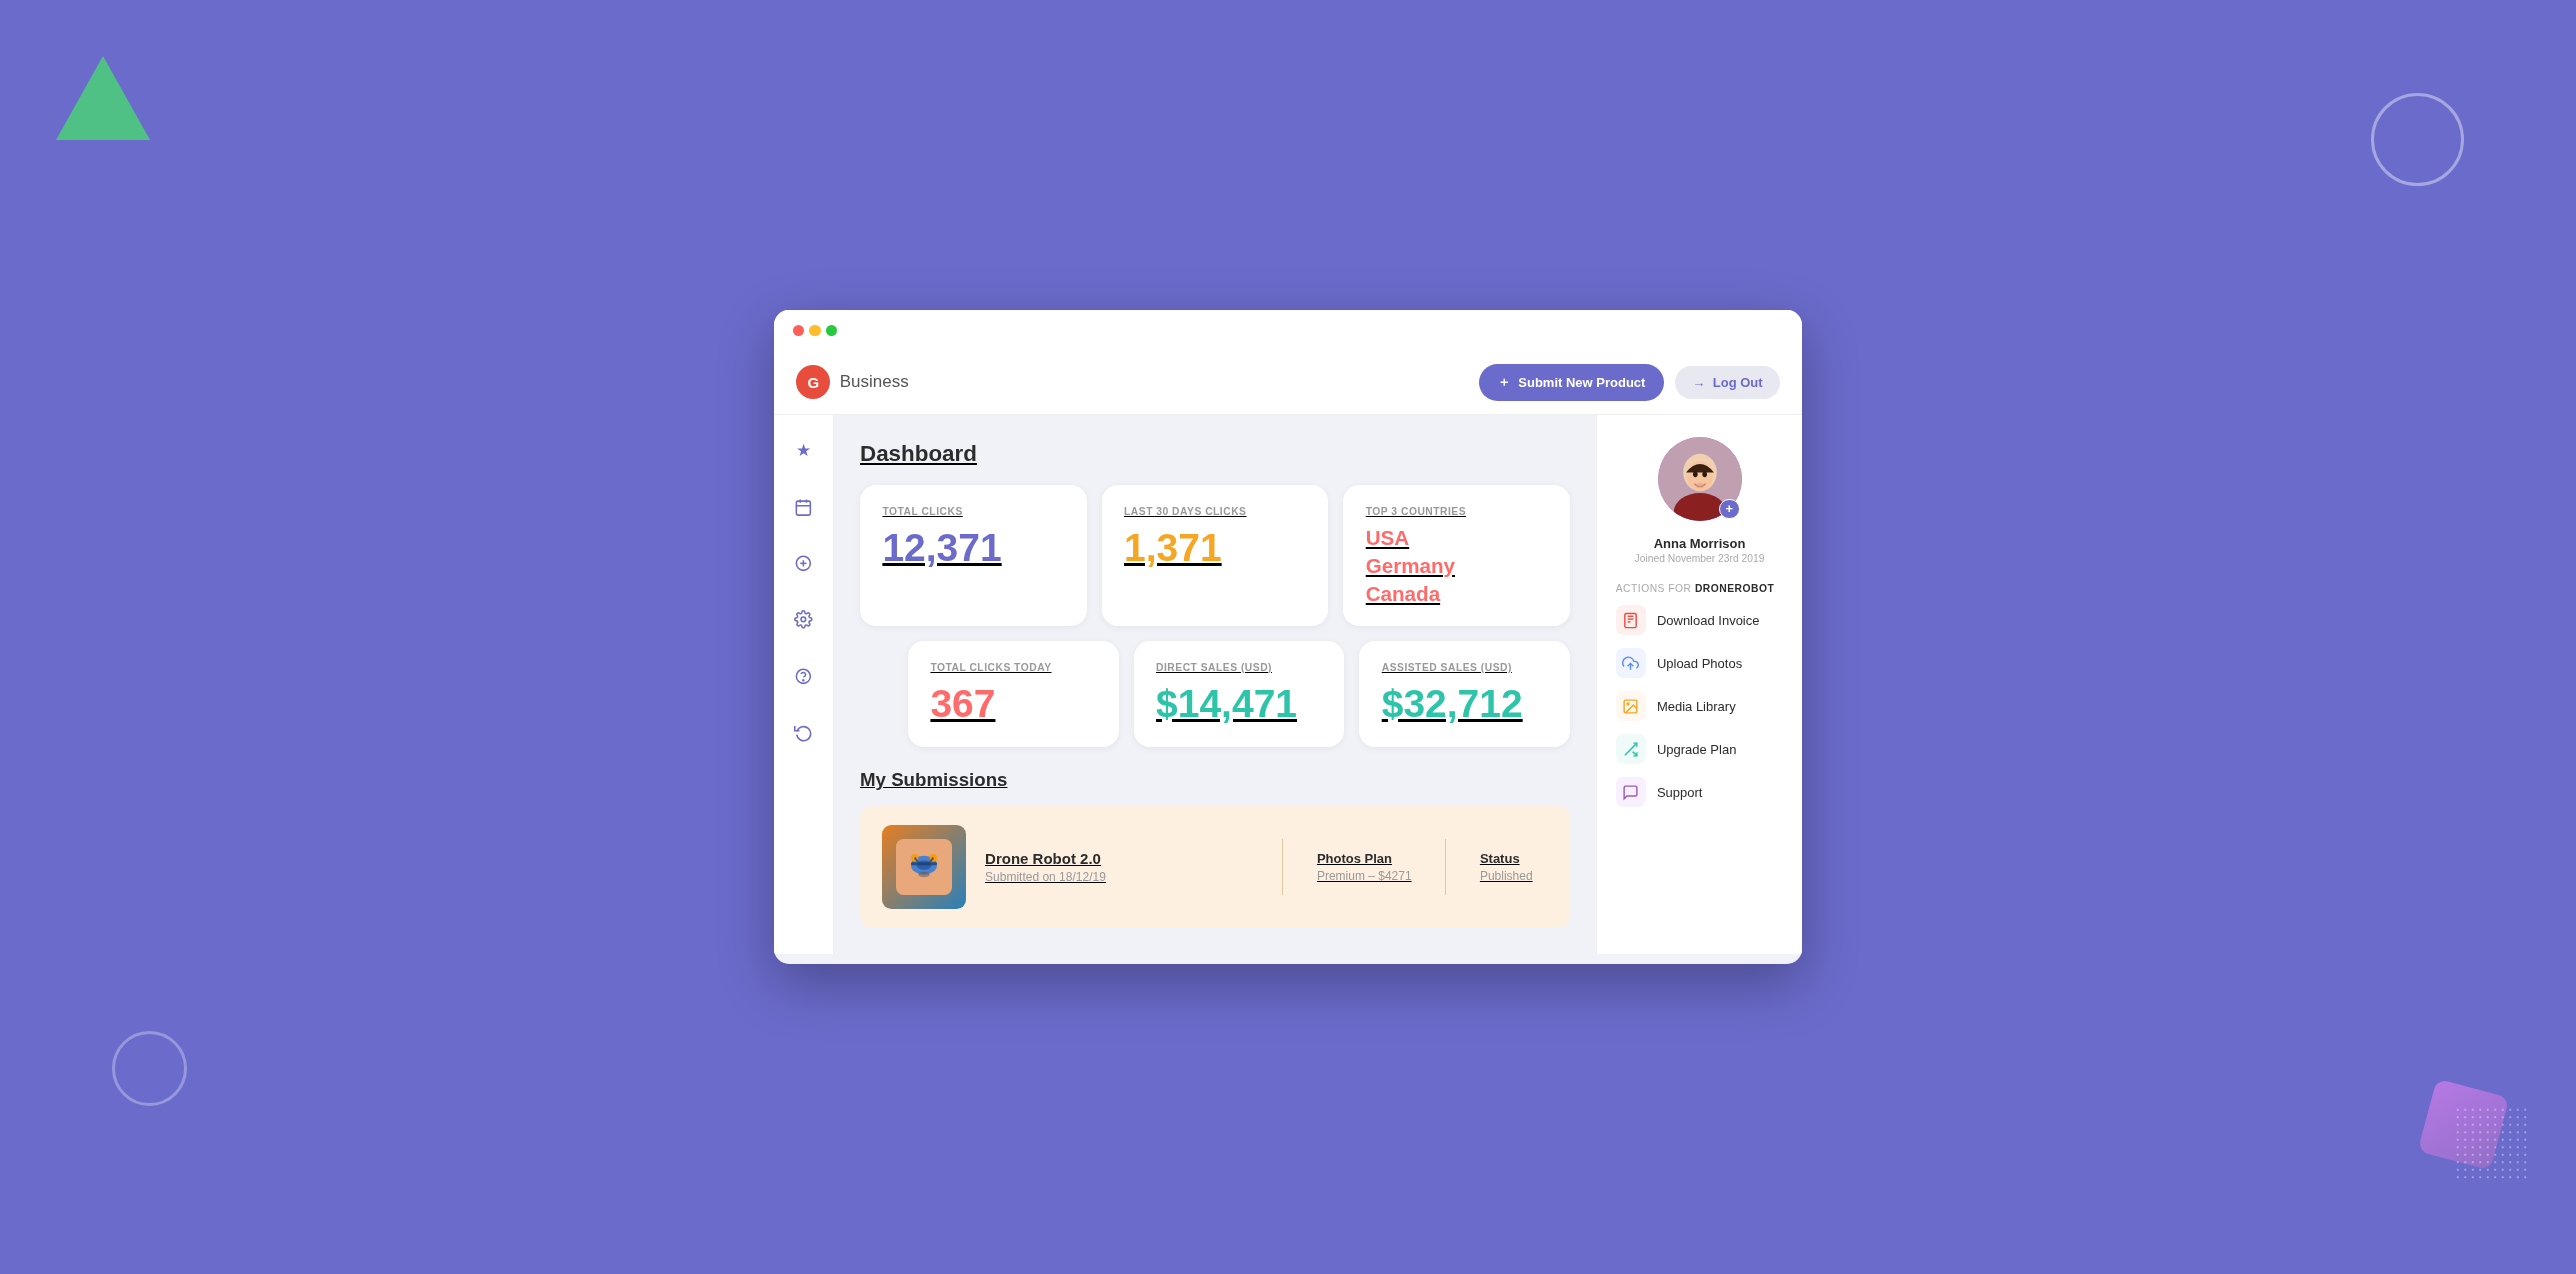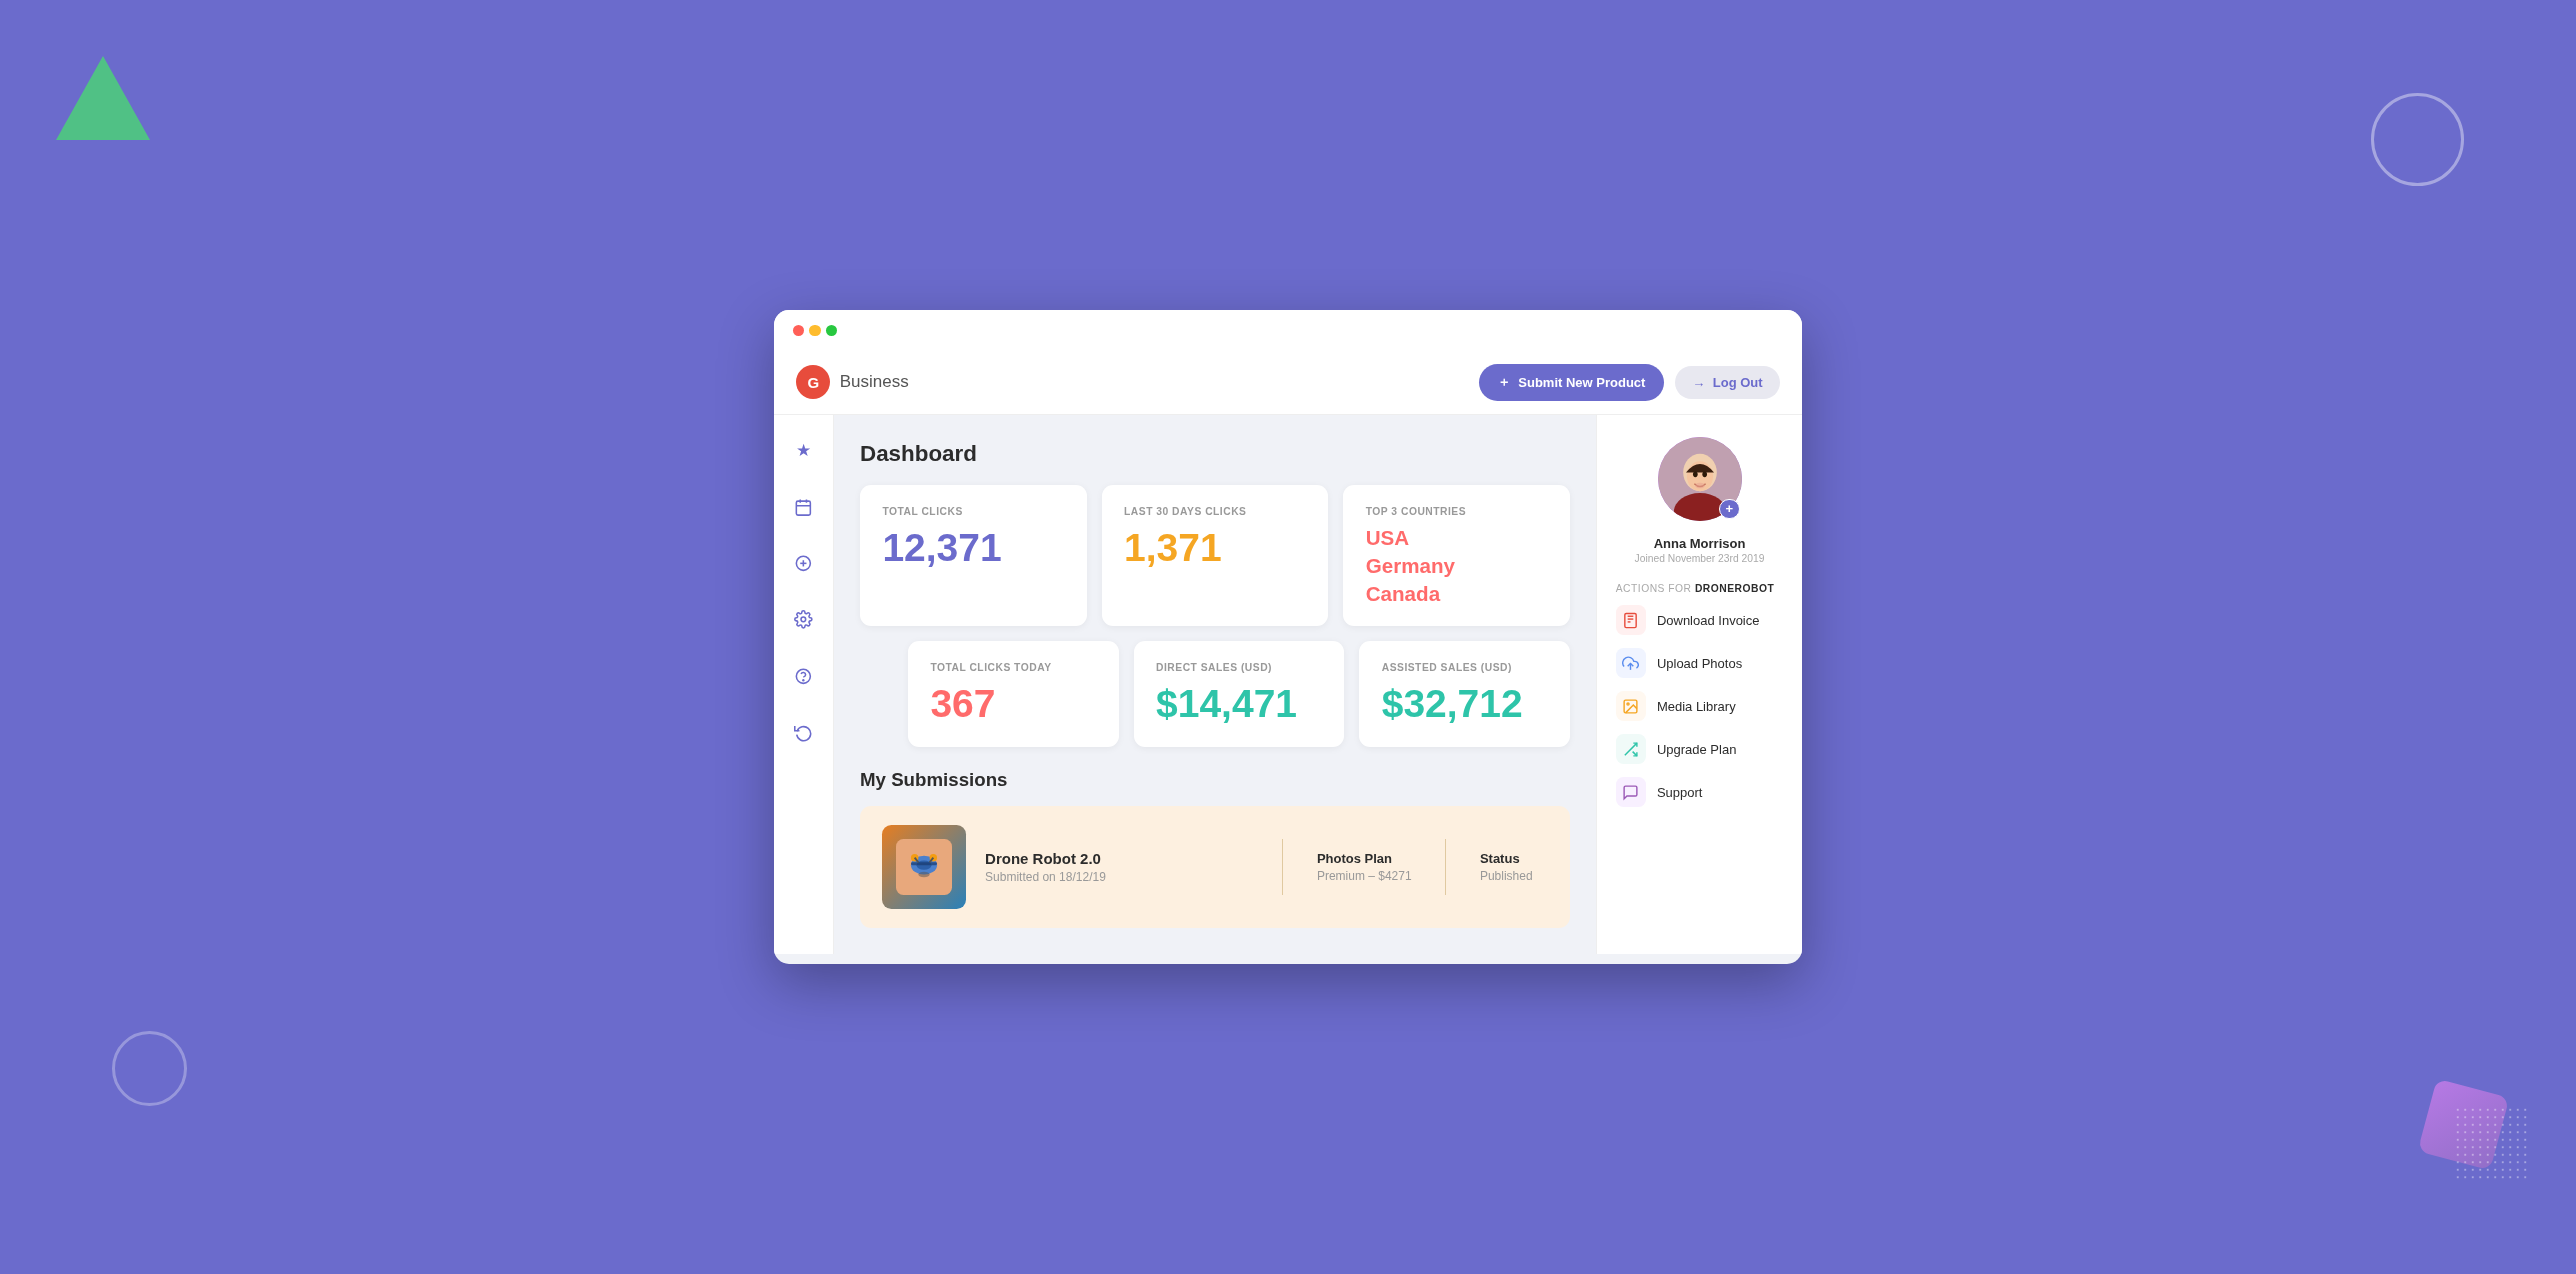--- a/index.html
+++ b/index.html
@@ -192,39 +192,40 @@
     }
     .sidebar-icon.active {
       color: #6b6bcc;
     }
 
     
     .main-content {
       flex: 1;
       padding: 26px;
       overflow-y: auto;
+      text-decoration: underline;
     }
 
     .page-title {
       font-size: 22.4px;
       font-weight: 700;
       color: #2c2c2c;
       margin-bottom: 18.7px;
     }
 
     
     .stats-grid {
       display: grid;
       grid-template-columns: 1fr 1fr 1fr;
       gap: 15px;
       margin-bottom: 15px;
     }
     .stat-card {
       background: white;
-      border-radius: 11px;
+      border-radius: 16px;
       padding: 20.6px 22.4px;
       box-shadow: 0 1.9px 7.5px rgba(0,0,0,0.05);
     }
     .stat-label {
       font-size: 10.3px;
       font-weight: 700;
       color: #999;
       letter-spacing: 0.5px;
       text-transform: uppercase;
       margin-bottom: 9.3px;

